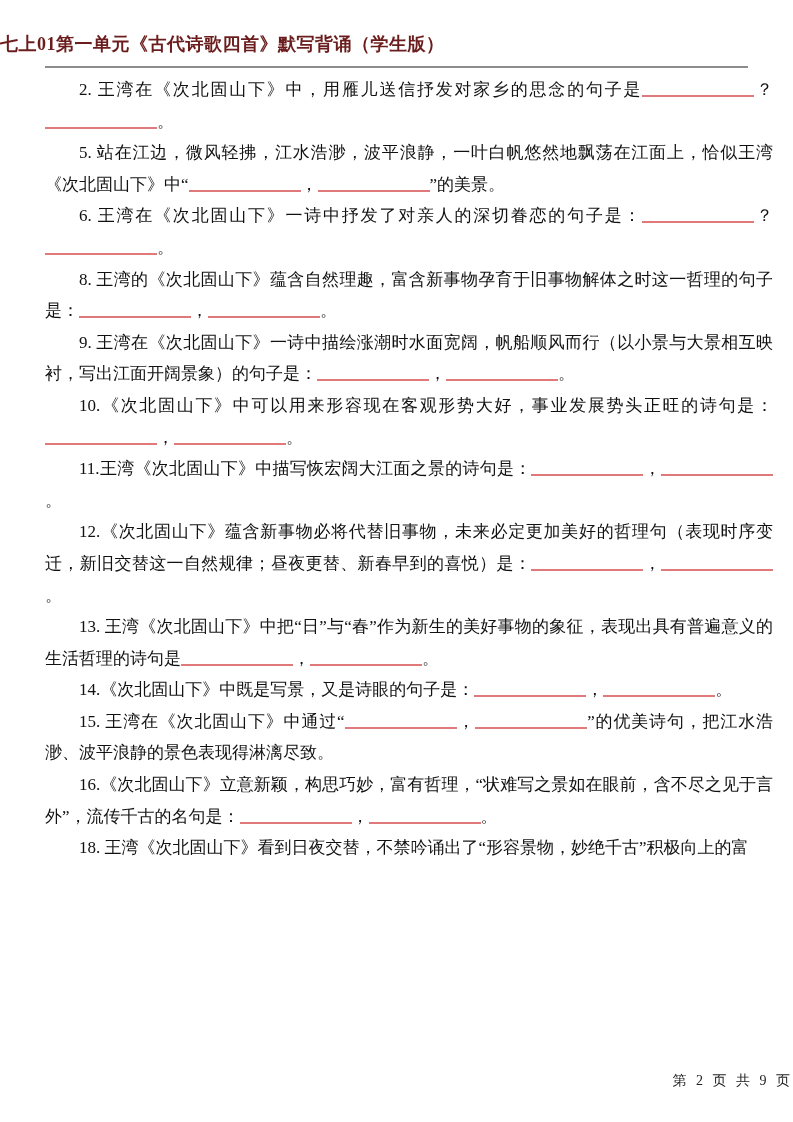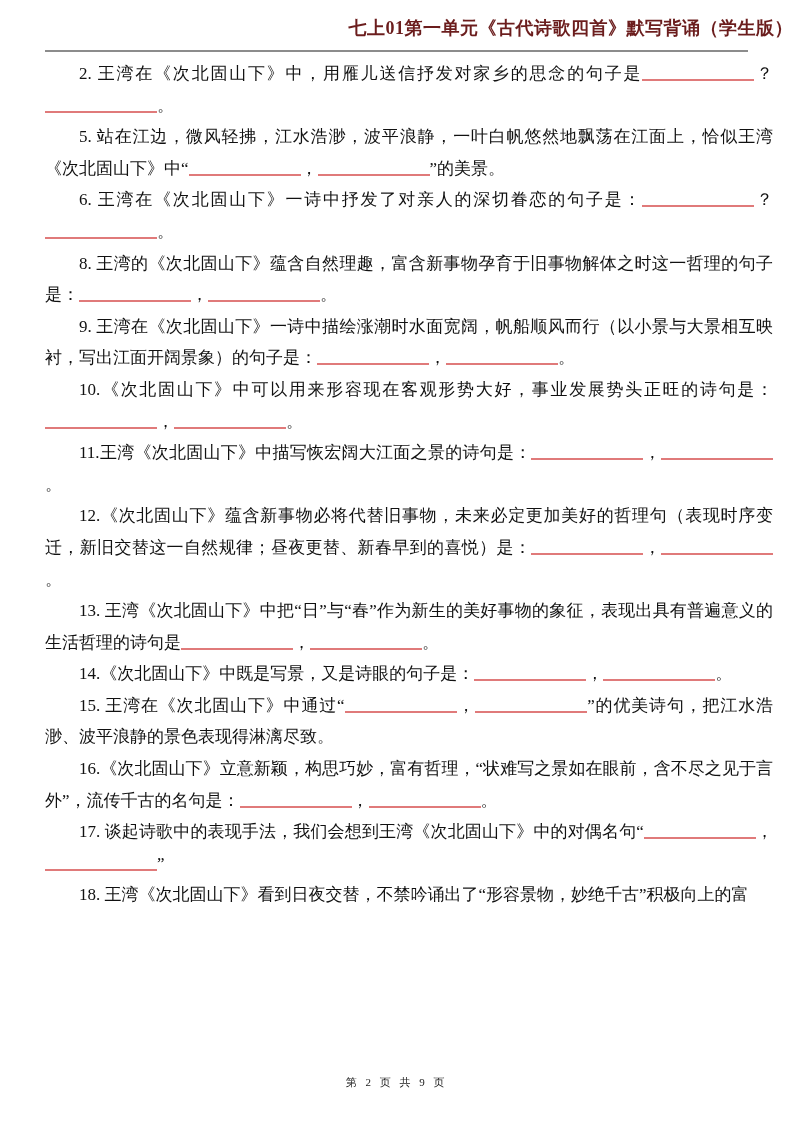--- a/index.html
+++ b/index.html
@@ -6,22 +6,22 @@
   #page{
     position:relative;
     width:793px;height:1122px;
     margin:0 auto;
     background:#ffffff;
     overflow:hidden;
     font-family:"Liberation Serif","DejaVu Serif",serif;
     color:var(--text-color,#111);
   }
   #doc-header{
-    padding-top:16px;
-    text-align:right;
+    padding-top:32px;
+    text-align:left;
   }
   #doc-title{
     font-size:18px;
     font-weight:bold;
     color:var(--title-color,#6b1d1d);
     letter-spacing:0.5px;
     line-height:24px;
   }
   #header-rule{
     margin:10px 45px 0 45px;
@@ -44,22 +44,22 @@
     display:inline-block;
     width:112px;
     height:13px;
     border-bottom:2px solid var(--blank-color,#e07a7a);
     vertical-align:-2px;
   }
   #doc-footer{
     position:absolute;
     left:0;right:0;
     bottom:32px;
-    text-align:center;
-    font-size:11px;
+    text-align:right;
+    font-size:14px;
     letter-spacing:3px;
     color:#222;
   }
 </style>
 </head>
 <body>
 
 <div id="page">
   <div id="doc-header">
     <div id="doc-title">七上01第一单元《古代诗歌四首》默写背诵（学生版）</div>
@@ -71,17 +71,16 @@
       <p class="question"><span>6. 王湾在《次北固山下》一诗中抒发了对亲人的深切眷恋的句子是：</span><span class="blank"></span><span>？</span><span class="blank"></span><span>。</span></p>
       <p class="question"><span>8. 王湾的《次北固山下》蕴含自然理趣，富含新事物孕育于旧事物解体之时这一哲理的句子是：</span><span class="blank"></span><span>，</span><span class="blank"></span><span>。</span></p>
       <p class="question"><span>9. 王湾在《次北固山下》一诗中描绘涨潮时水面宽阔，帆船顺风而行（以小景与大景相互映衬，写出江面开阔景象）的句子是：</span><span class="blank"></span><span>，</span><span class="blank"></span><span>。</span></p>
       <p class="question"><span>10.《次北固山下》中可以用来形容现在客观形势大好，事业发展势头正旺的诗句是：</span><span class="blank"></span><span>，</span><span class="blank"></span><span>。</span></p>
       <p class="question"><span>11.王湾《次北固山下》中描写恢宏阔大江面之景的诗句是：</span><span class="blank"></span><span>，</span><span class="blank"></span><span>。</span></p>
       <p class="question"><span>12.《次北固山下》蕴含新事物必将代替旧事物，未来必定更加美好的哲理句（表现时序变迁，新旧交替这一自然规律；昼夜更替、新春早到的喜悦）是：</span><span class="blank"></span><span>，</span><span class="blank"></span><span>。</span></p>
       <p class="question"><span>13. 王湾《次北固山下》中把“日”与“春”作为新生的美好事物的象征，表现出具有普遍意义的生活哲理的诗句是</span><span class="blank"></span><span>，</span><span class="blank"></span><span>。</span></p>
       <p class="question"><span>14.《次北固山下》中既是写景，又是诗眼的句子是：</span><span class="blank"></span><span>，</span><span class="blank"></span><span>。</span></p>
       <p class="question"><span>15. 王湾在《次北固山下》中通过“</span><span class="blank"></span><span>，</span><span class="blank"></span><span>”的优美诗句，把江水浩渺、波平浪静的景色表现得淋漓尽致。</span></p>
       <p class="question"><span>16.《次北固山下》立意新颖，构思巧妙，富有哲理，“状难写之景如在眼前，含不尽之见于言外”，流传千古的名句是：</span><span class="blank"></span><span>，</span><span class="blank"></span><span>。</span></p>
-      <p class="question"><span>17. 谈起诗歌中的表现手法，我们会想到王湾《次北固山下》中的对偶名句“</span><span class="blank"></span><span>，</span><span class="blank"></span><span>”</span></p>
       <p class="question"><span>18. 王湾《次北固山下》看到日夜交替，不禁吟诵出了“形容景物，妙绝千古”积极向上的富</span></p>
     </div>
   <div id="doc-footer">第 2 页 共 9 页</div>
 </div>
 
 </body></html>

